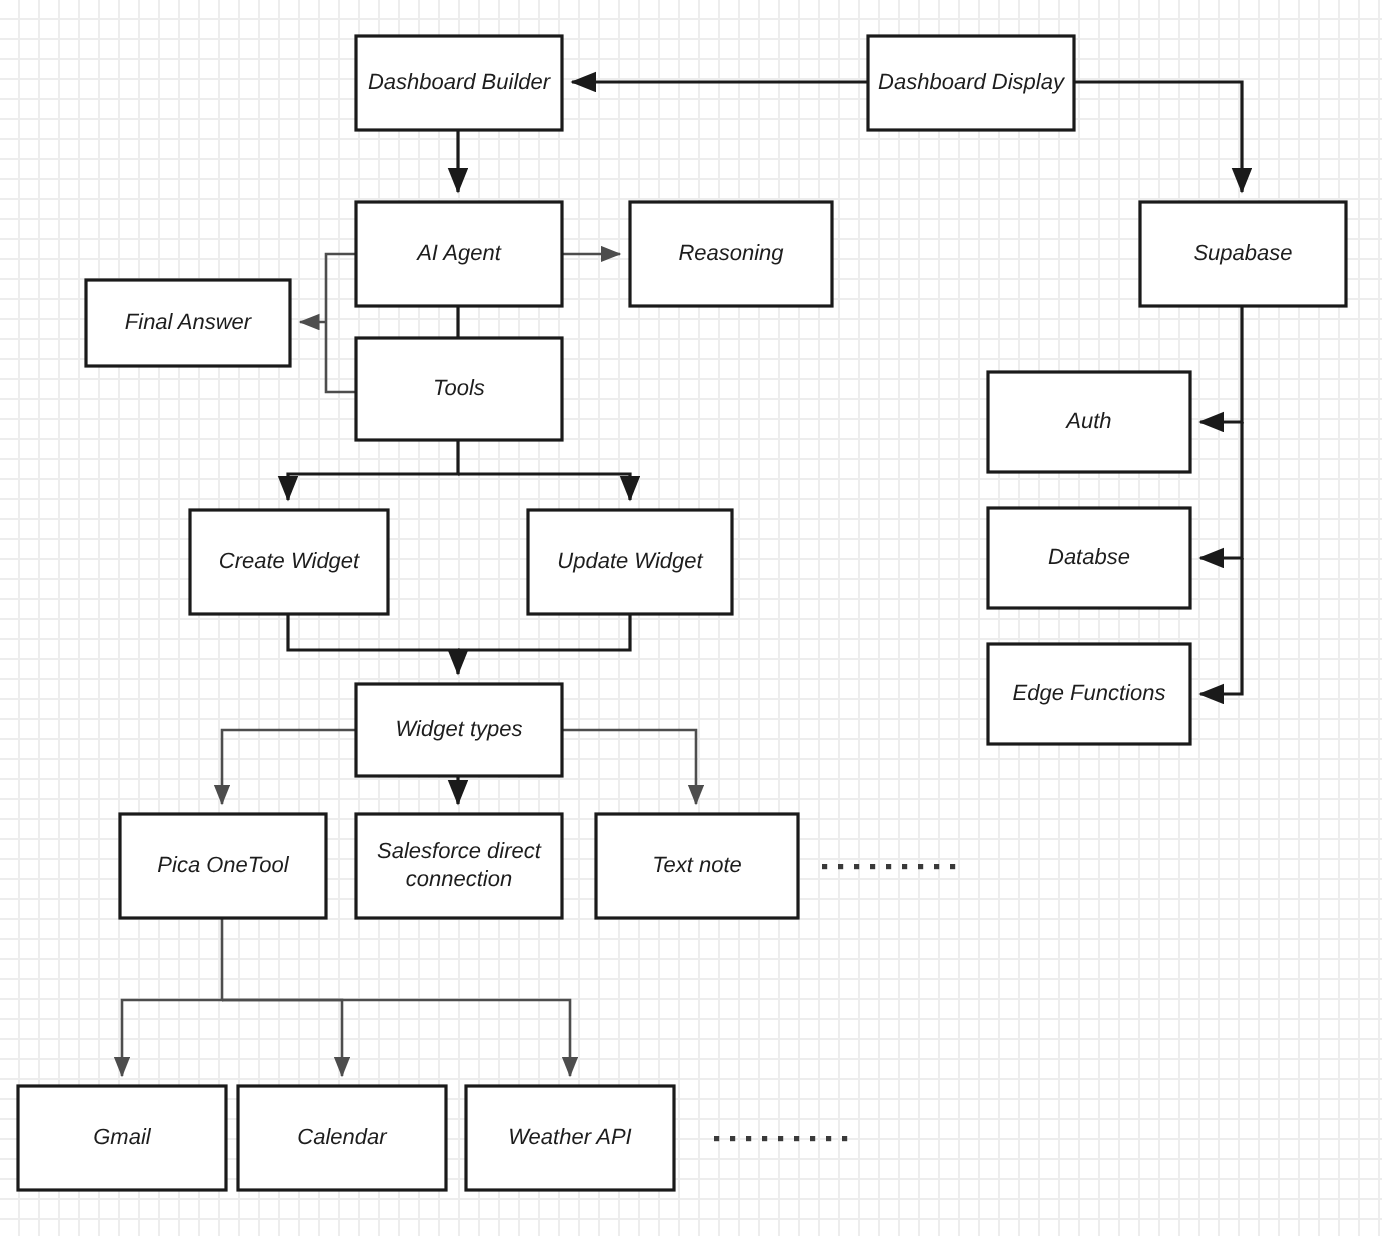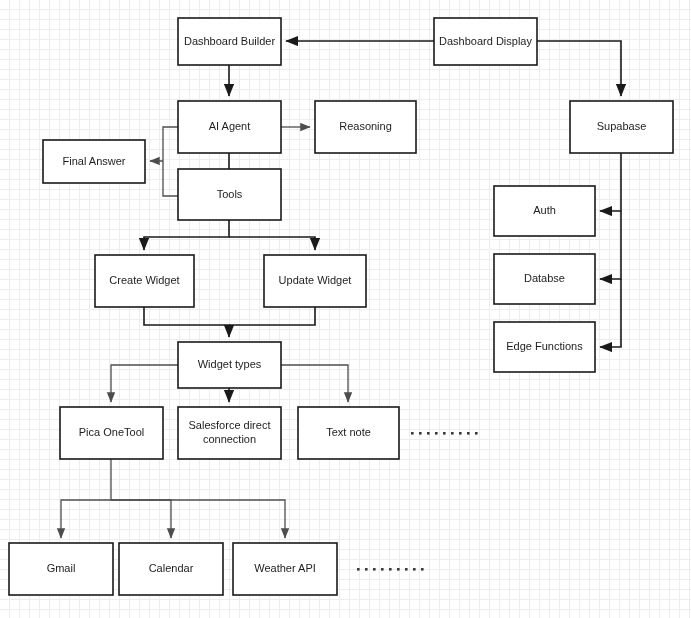--- a/index.html
+++ b/index.html
@@ -21,20 +21,21 @@
       linear-gradient(to right, #ededed 1px, transparent 1px),
       linear-gradient(to bottom, #ededed 1px, transparent 1px),
       linear-gradient(to right, #dadada 1px, transparent 1px),
       linear-gradient(to bottom, #dadada 1px, transparent 1px);
     background-size:
       10px 10px,
       10px 10px,
       50px 50px,
       50px 50px;
     background-position: -1px -1px, -1px -1px, -1px -1px, -1px -1px;
+    font-style: italic;
   }
   #diagram {
     position: absolute;
     top: 0;
     left: 0;
     width: 691px;
     height: 618px;
   }
   .node-rect {
     fill: #ffffff;

